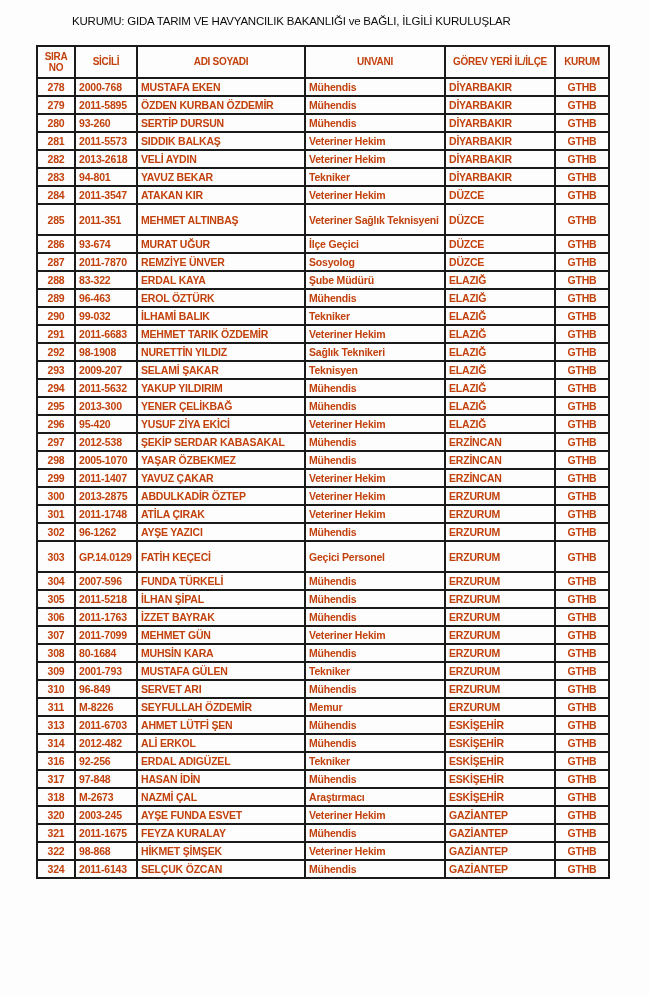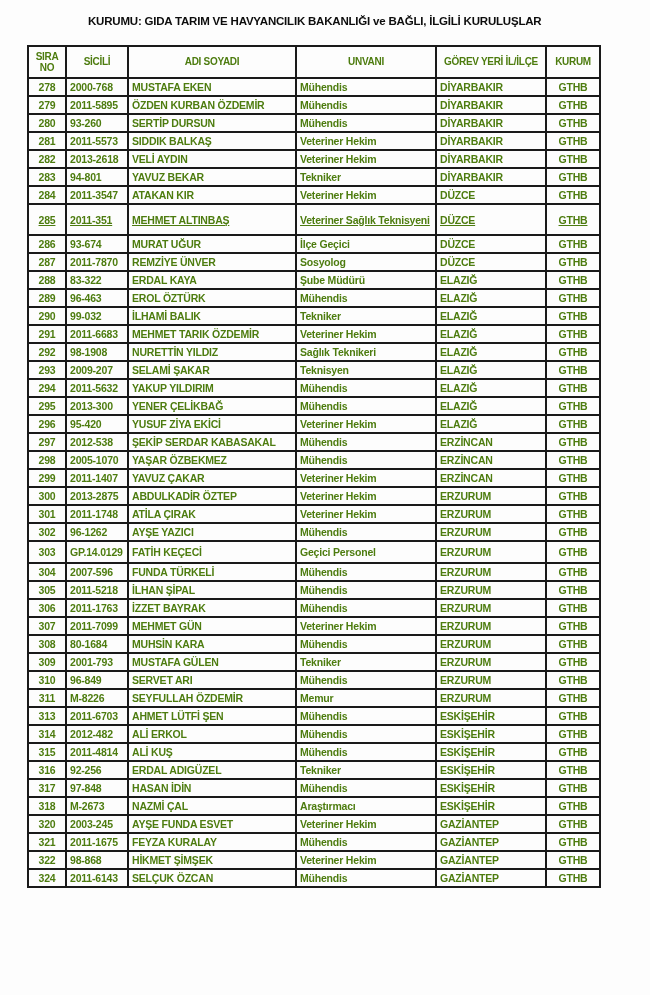--- a/index.html
+++ b/index.html
@@ -10,35 +10,35 @@
     overflow: hidden;
   }
   .page {
     position: relative;
     width: 650px; height: 995px;
     background: #fdfdfd;
     color: #111;
   }
   .doc-title {
     position: absolute;
-    left: 52px; top: 15px;
+    left: 36px; top: 15px;
     font-size: 11.5px;
-    font-weight: bold;
+    font-weight: normal;
     letter-spacing: -0.2px;
     color: #0c0c0c;
     white-space: nowrap;
     padding-left: 36px;
   }
   table.personnel {
     position: absolute;
-    left: 27px; top: 45px;
+    left: 36px; top: 45px;
     width: 572px;
     border-collapse: collapse;
     table-layout: fixed;
-    color: #4d7c0f;
+    color: #c2410c;
   }
   table.personnel col.c-sira  { width: 38px; }
   table.personnel col.c-sicil { width: 62px; }
   table.personnel col.c-name  { width: 168px; }
   table.personnel col.c-title { width: 140px; }
   table.personnel col.c-loc   { width: 110px; }
   table.personnel col.c-kurum { width: 54px; }
   table.personnel th, table.personnel td {
     border: 2px solid #1a1a1a;
     font-weight: bold;
@@ -57,22 +57,22 @@
   table.personnel td {
     font-size: 10.5px;
     letter-spacing: -0.2px;
     height: 18px;
     padding: 0 3px;
     text-align: left;
   }
   table.personnel td:first-child,
   table.personnel td:last-child { text-align: center; }
   
-  table.personnel tbody tr:nth-child(8) td  { height: 31px; text-decoration: underline; }
-  table.personnel tbody tr:nth-child(26) td { height: 22px; }
+  table.personnel tbody tr:nth-child(8) td  { height: 31px; }
+  table.personnel tbody tr:nth-child(26) td { height: 31px; }
 </style>
 </head>
 <body>
 
 <div class="page">
   <div class="doc-title">KURUMU: GIDA TARIM VE HAVYANCILIK BAKANLIĞI ve BAĞLI, İLGİLİ KURULUŞLAR</div>
 
   <table class="personnel">
     <colgroup>
       <col class="c-sira">
@@ -375,28 +375,20 @@
         </tr>
         <tr>
           <td>314</td>
           <td>2012-482</td>
           <td>ALİ ERKOL</td>
           <td>Mühendis</td>
           <td>ESKİŞEHİR</td>
           <td>GTHB</td>
         </tr>
         <tr>
-          <td>315</td>
-          <td>2011-4814</td>
-          <td>ALİ KUŞ</td>
-          <td>Mühendis</td>
-          <td>ESKİŞEHİR</td>
-          <td>GTHB</td>
-        </tr>
-        <tr>
           <td>316</td>
           <td>92-256</td>
           <td>ERDAL ADIGÜZEL</td>
           <td>Tekniker</td>
           <td>ESKİŞEHİR</td>
           <td>GTHB</td>
         </tr>
         <tr>
           <td>317</td>
           <td>97-848</td>

